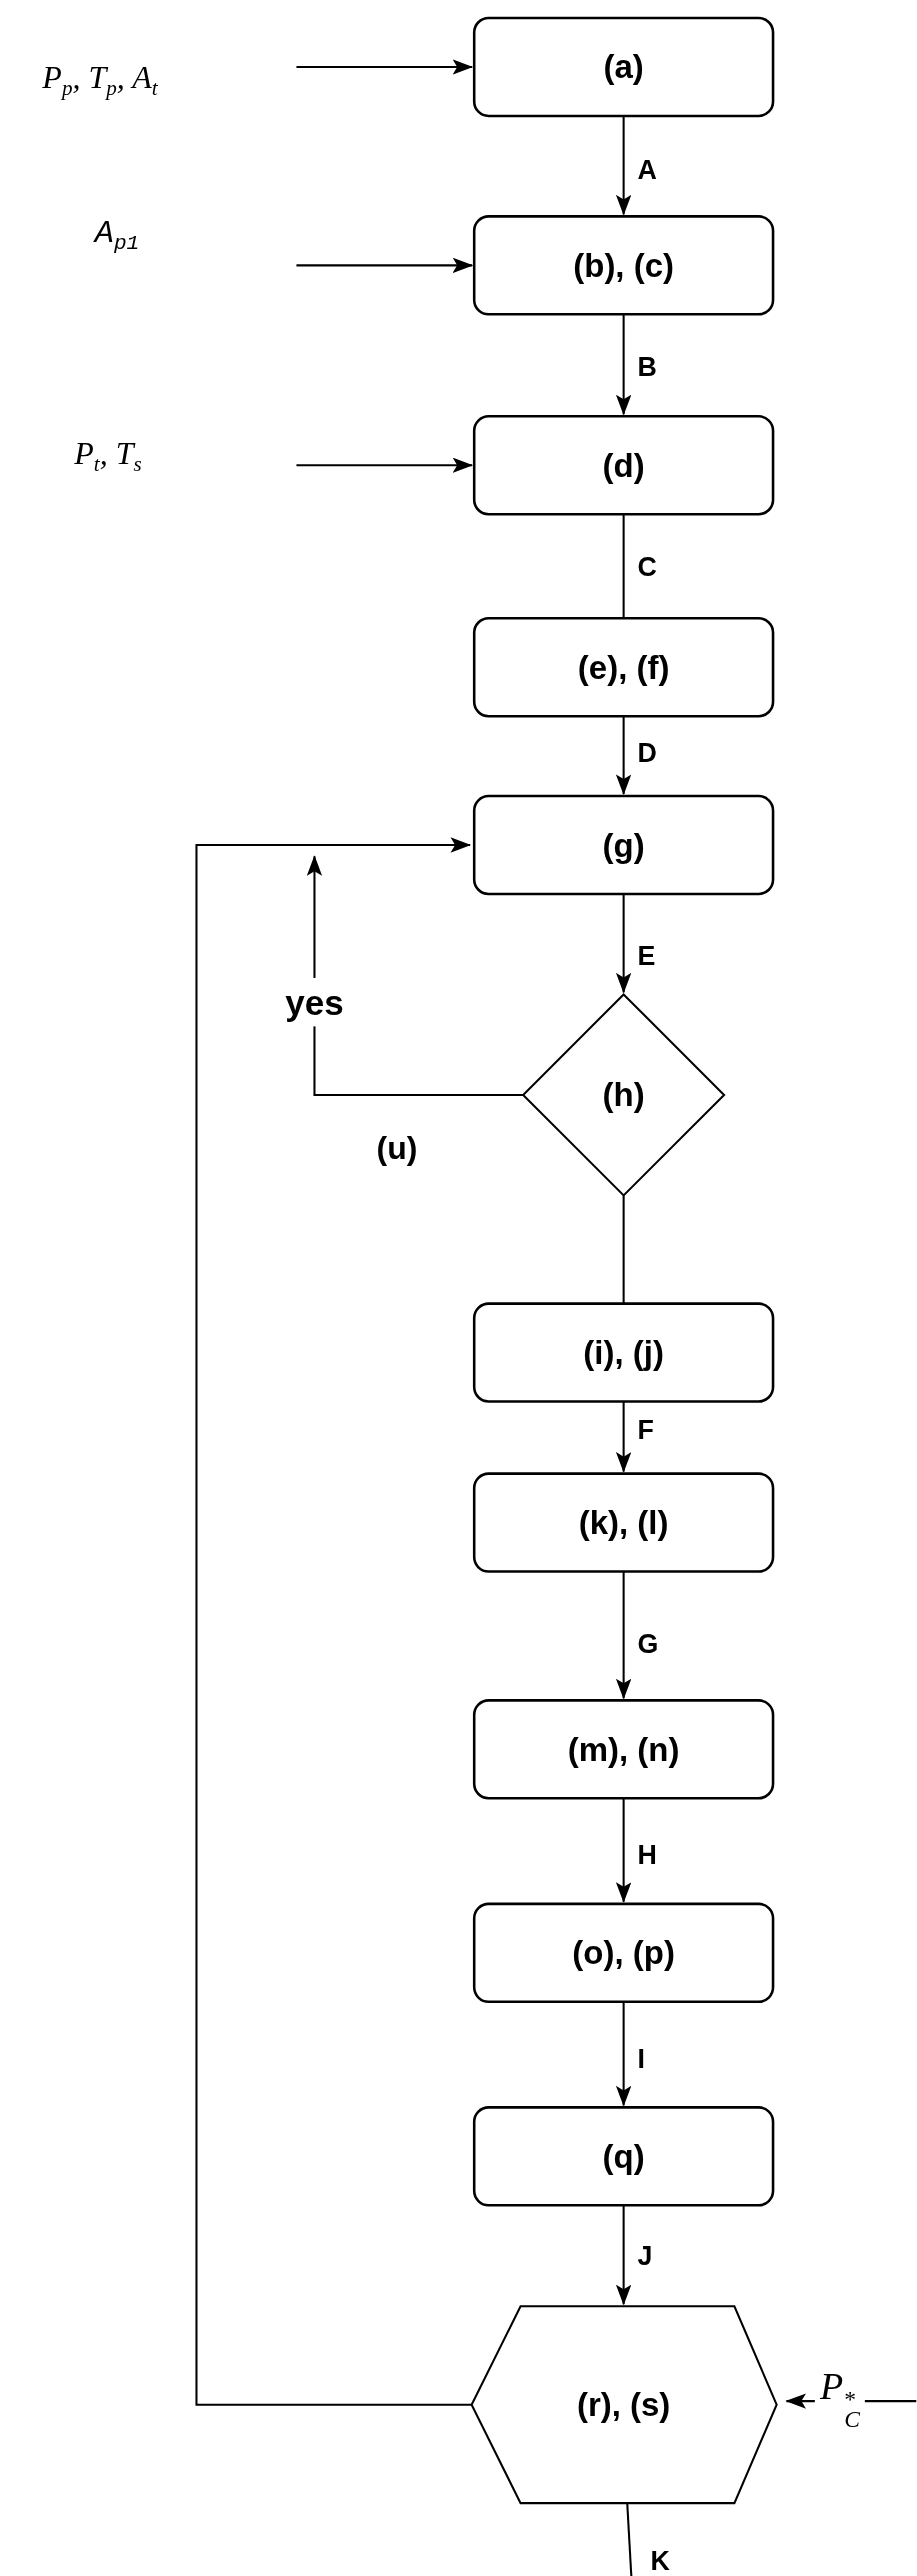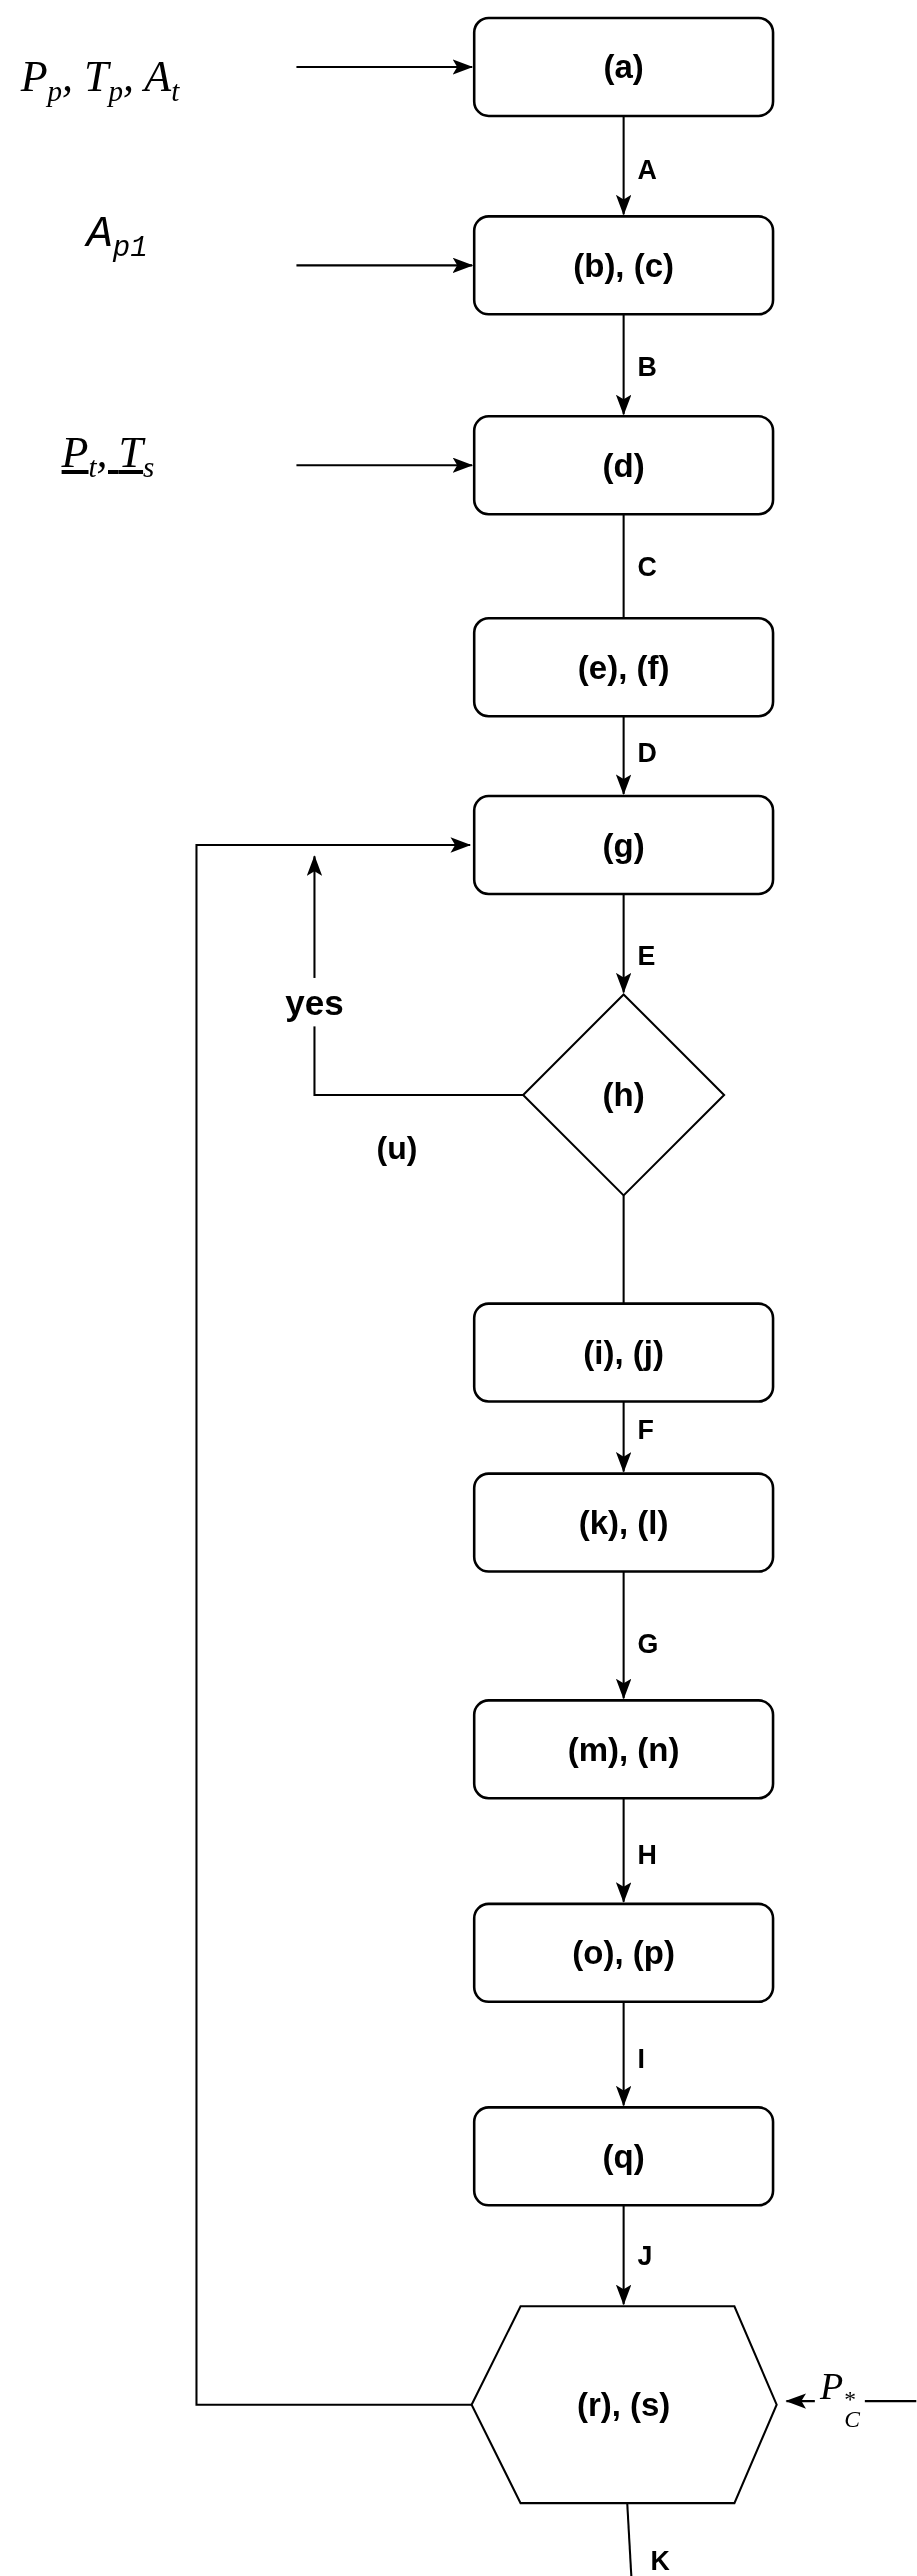--- a/index.html
+++ b/index.html
@@ -16,21 +16,21 @@
   .edge-letter{font-family:"Liberation Sans",sans-serif;font-weight:700;font-size:52px;fill:#000000;text-anchor:start;}
   .branch-word{font-family:"Liberation Sans",sans-serif;font-weight:bold;font-size:68px;fill:#000000;text-anchor:middle;}
   .branch-u{font-family:"Liberation Sans",sans-serif;font-weight:bold;font-size:62px;fill:#000000;text-anchor:middle;}
   .labelbg{fill:#ffffff;}
 
   
   .math-label{
     position:absolute;
     font-family:"Liberation Serif",serif;
     font-style:italic;
-    font-size:44px;
+    font-size:32px;
     color:#000000;
     white-space:nowrap;
     transform:translate(-50%,-50%);
     line-height:1;
   }
   .math-label sub{font-size:0.66em;line-height:0;}
   .math-label.on-line{background:#ffffff;padding:2.1px 5.2px;}
   .supsub{
     display:inline-flex;
     flex-direction:column;
@@ -161,21 +161,21 @@
   </svg>
 
   <div class="math-label" style="left:100px; top:77px;">
     <span>P</span><sub>p</sub><span>, </span><span>T</span><sub>p</sub><span>, </span><span>A</span><sub>t</sub>
   </div>
 
   <div class="math-label" style="left:117px; top:234px;font-family:Liberation Mono, monospace;">
     <span>A</span><sub>p1</sub>
   </div>
 
-  <div class="math-label" style="left:108px; top:453px;text-decoration:underline;">
+  <div class="math-label" style="left:108px; top:453px;">
     <span>P</span><sub>t</sub><span>, </span><span>T</span><sub>s</sub>
   </div>
 
   <div class="math-label on-line" style="left:840px; top:2398px; font-size:38px;">
     <span>P</span><span class="supsub">
         <span class="sup">*</span>
         <span class="sub">C</span>
       </span>
   </div>
 

